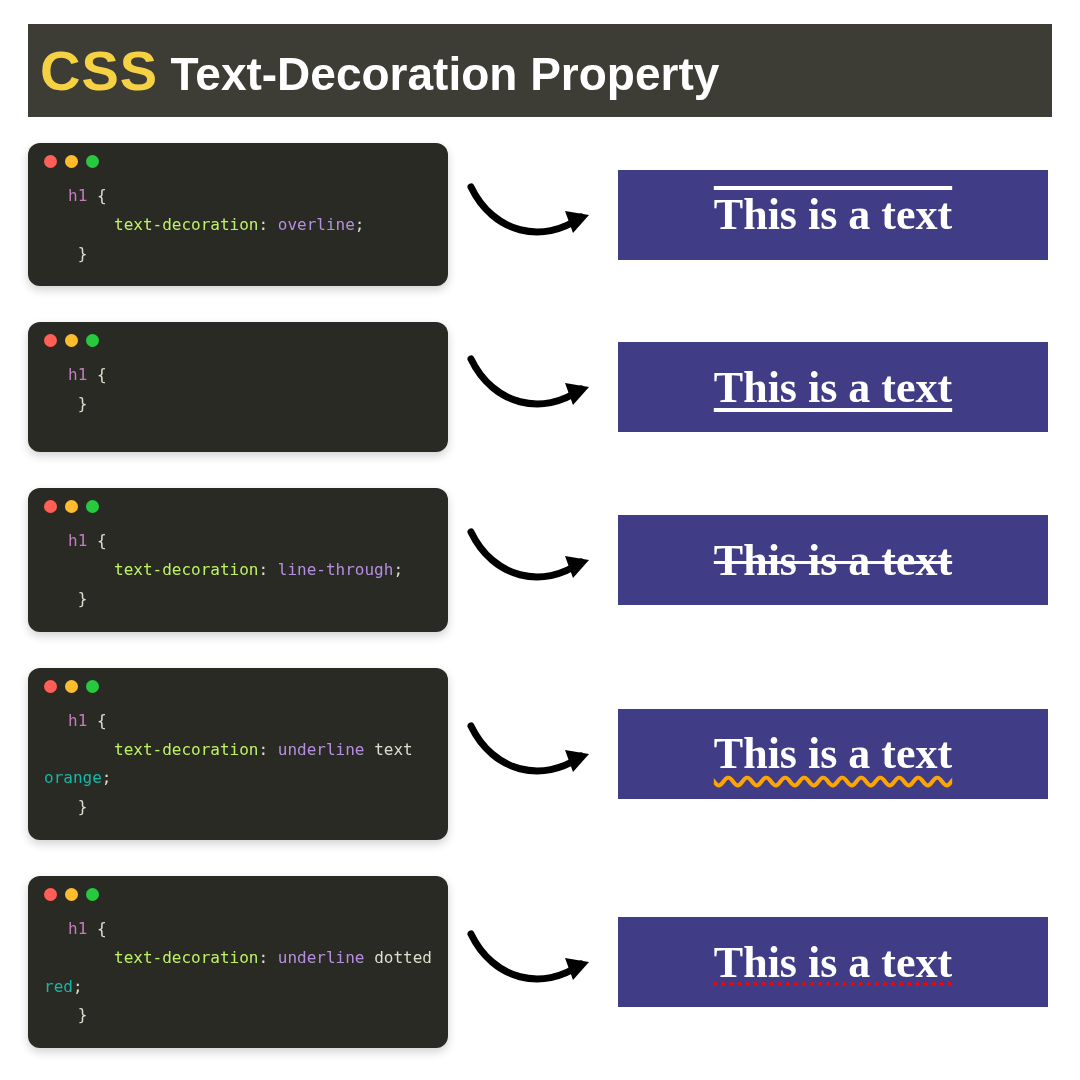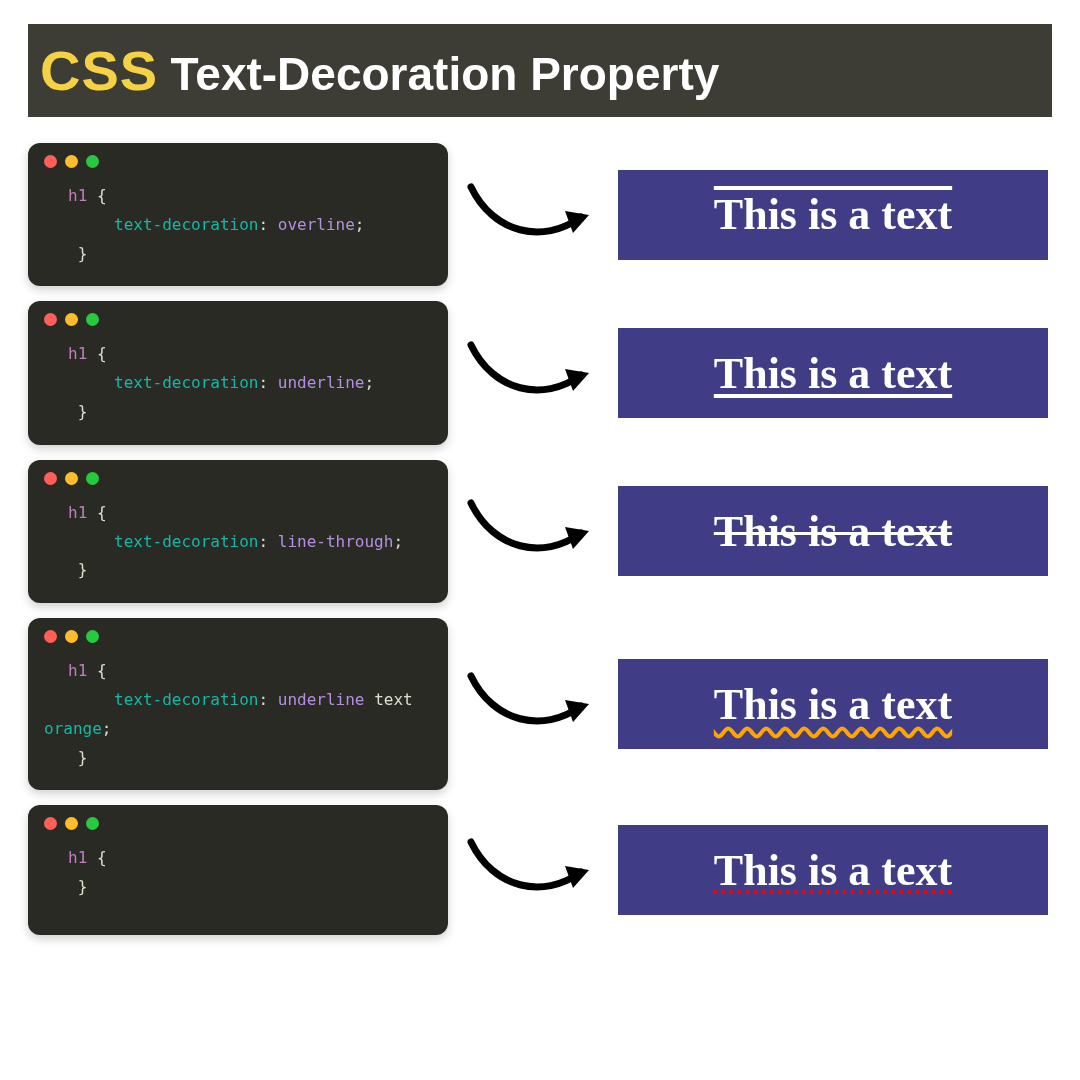--- a/index.html
+++ b/index.html
@@ -23,21 +23,21 @@
   }
   .header-rest {
     color: #ffffff;
     font-weight: 600;
     font-size: 46px;
     margin-left: 8px;
   }
   .rows {
     display: flex;
     flex-direction: column;
-    gap: 15px;
+    gap: 36px;
   }
   .row {
     display: grid;
     grid-template-columns: 420px 150px 430px;
     align-items: center;
     gap: 10px;
   }
   .code-box {
     background: #2a2a25;
     border-radius: 12px;
@@ -55,21 +55,21 @@
     margin-bottom: 14px;
   }
   .dot {
     width: 13px; height: 13px; border-radius: 50%;
   }
   .dot.r { background: #ff5f56; }
   .dot.y { background: #ffbd2e; }
   .dot.g { background: #27c93f; }
   .tok-sel { color: #c17dc0; }
   .tok-brace { color: #dedecf; }
-  .tok-prop { color: #14b8a6; }
+  .tok-prop { color: #bef264; }
   .tok-colon { color: #dedecf; }
   .tok-val1 { color: #b48ee0; margin-top: 16px; }
   .tok-val2 { color: #dedecf; }
   .tok-val3 { color: #14b8a6; }
   .indent1 { display:inline-block; width: 24px; }
   .indent2 { display:inline-block; width: 70px; }
   .arrow-cell {
     display: flex;
     justify-content: center;
     align-items: center;
@@ -124,21 +124,20 @@
       </div>
     </div>
     <div class="row">
       <div class="code-box">
         <div class="dots">
           <span class="dot r"></span>
           <span class="dot y"></span>
           <span class="dot g"></span>
         </div>
         <div><span class="indent1"></span><span class="tok-sel">h1</span> <span class="tok-brace">{</span></div>
-        <div><span class="indent2"></span><span class="tok-prop">text-decoration</span><span class="tok-colon">:</span>  <span class="tok-val1">underline</span><span class="tok-colon">;</span></div>
         <div><span class="indent1"></span>  <span class="tok-brace">}</span></div>
       </div>
       <div class="arrow-cell">
         <svg viewBox="0 0 140 80">
     <path d="M 8 12 C 30 58, 80 70, 118 42" stroke="#000" stroke-width="7" fill="none" stroke-linecap="round"></path>
     <path d="M 102 36 L 126 40 L 110 58 Z" fill="#000"></path>
   </svg>
       </div>
       <div class="preview">
         <span class="preview-text" style="text-decoration: underline; text-decoration-thickness:4px;">This is a text</span>
@@ -187,20 +186,21 @@
       </div>
     </div>
     <div class="row">
       <div class="code-box">
         <div class="dots">
           <span class="dot r"></span>
           <span class="dot y"></span>
           <span class="dot g"></span>
         </div>
         <div><span class="indent1"></span><span class="tok-sel">h1</span> <span class="tok-brace">{</span></div>
+        <div><span class="indent2"></span><span class="tok-prop">text-decoration</span><span class="tok-colon">:</span>  <span class="tok-val1">underline</span> <span class="tok-val2">dotted</span> <span class="tok-val3">red</span><span class="tok-colon">;</span></div>
         <div><span class="indent1"></span>  <span class="tok-brace">}</span></div>
       </div>
       <div class="arrow-cell">
         <svg viewBox="0 0 140 80">
     <path d="M 8 12 C 30 58, 80 70, 118 42" stroke="#000" stroke-width="7" fill="none" stroke-linecap="round"></path>
     <path d="M 102 36 L 126 40 L 110 58 Z" fill="#000"></path>
   </svg>
       </div>
       <div class="preview">
         <span class="preview-text" style="text-decoration: underline dotted red; text-decoration-thickness:4px; text-underline-offset:6px;">This is a text</span>

